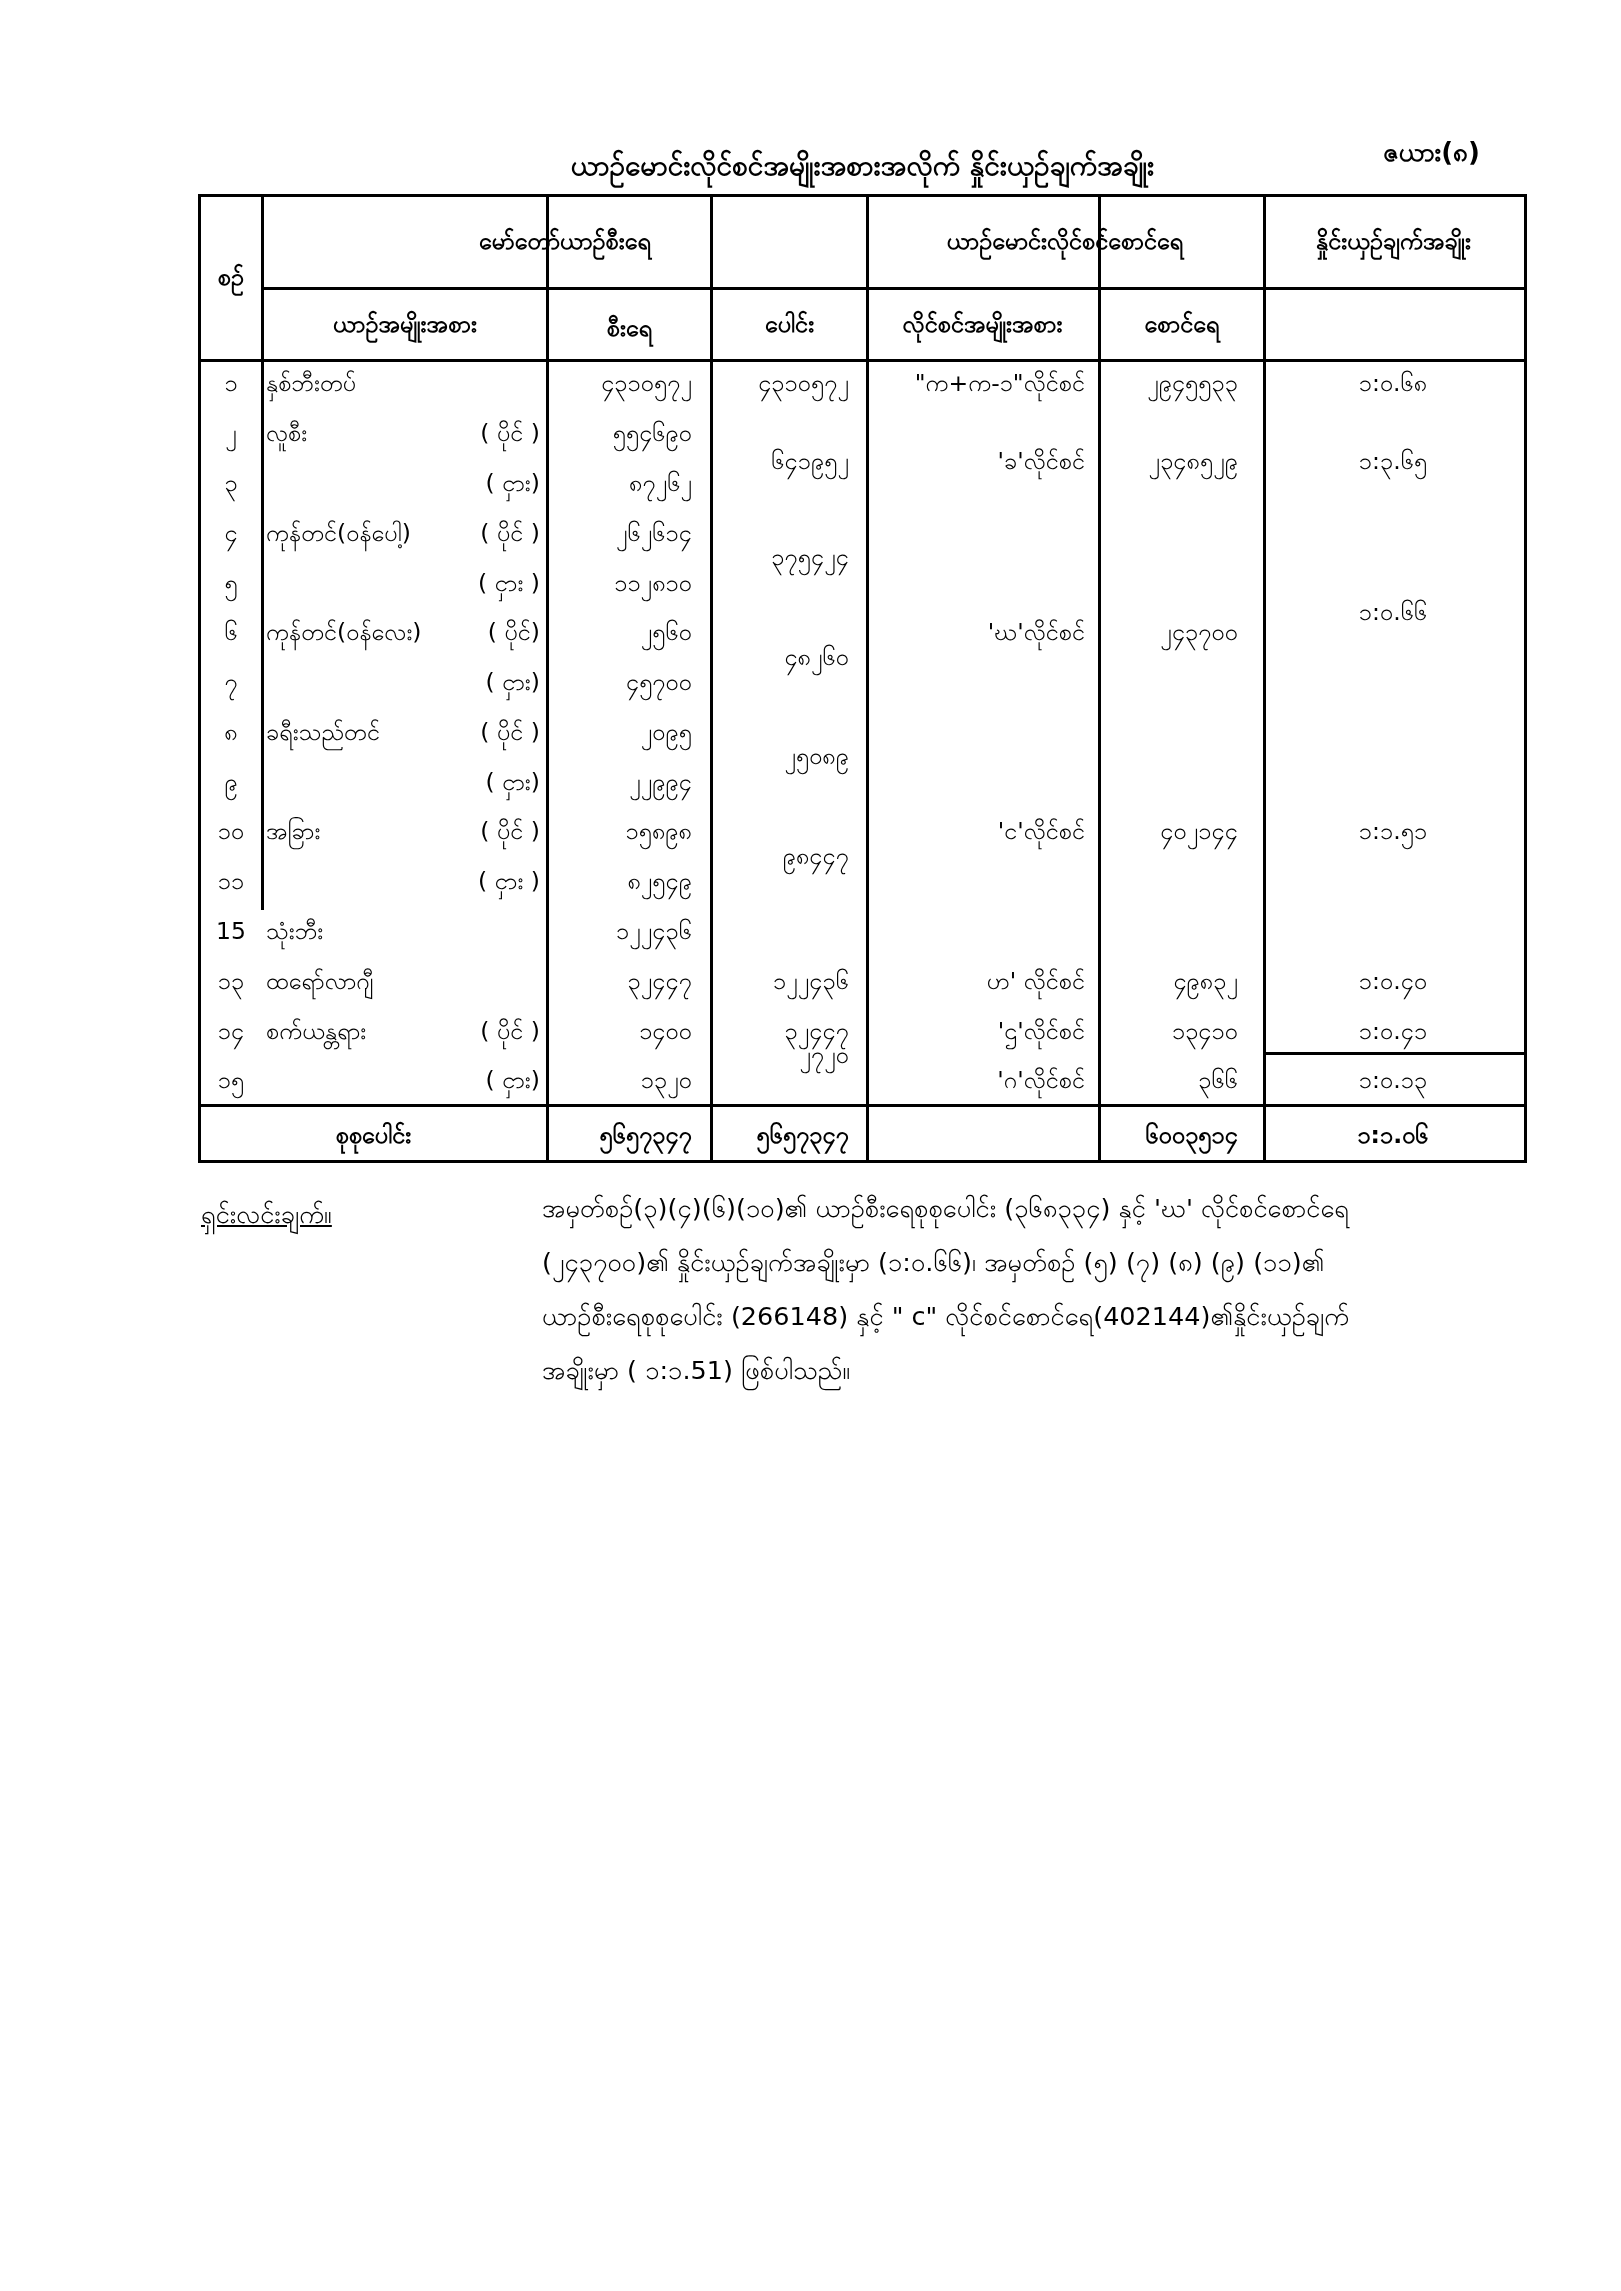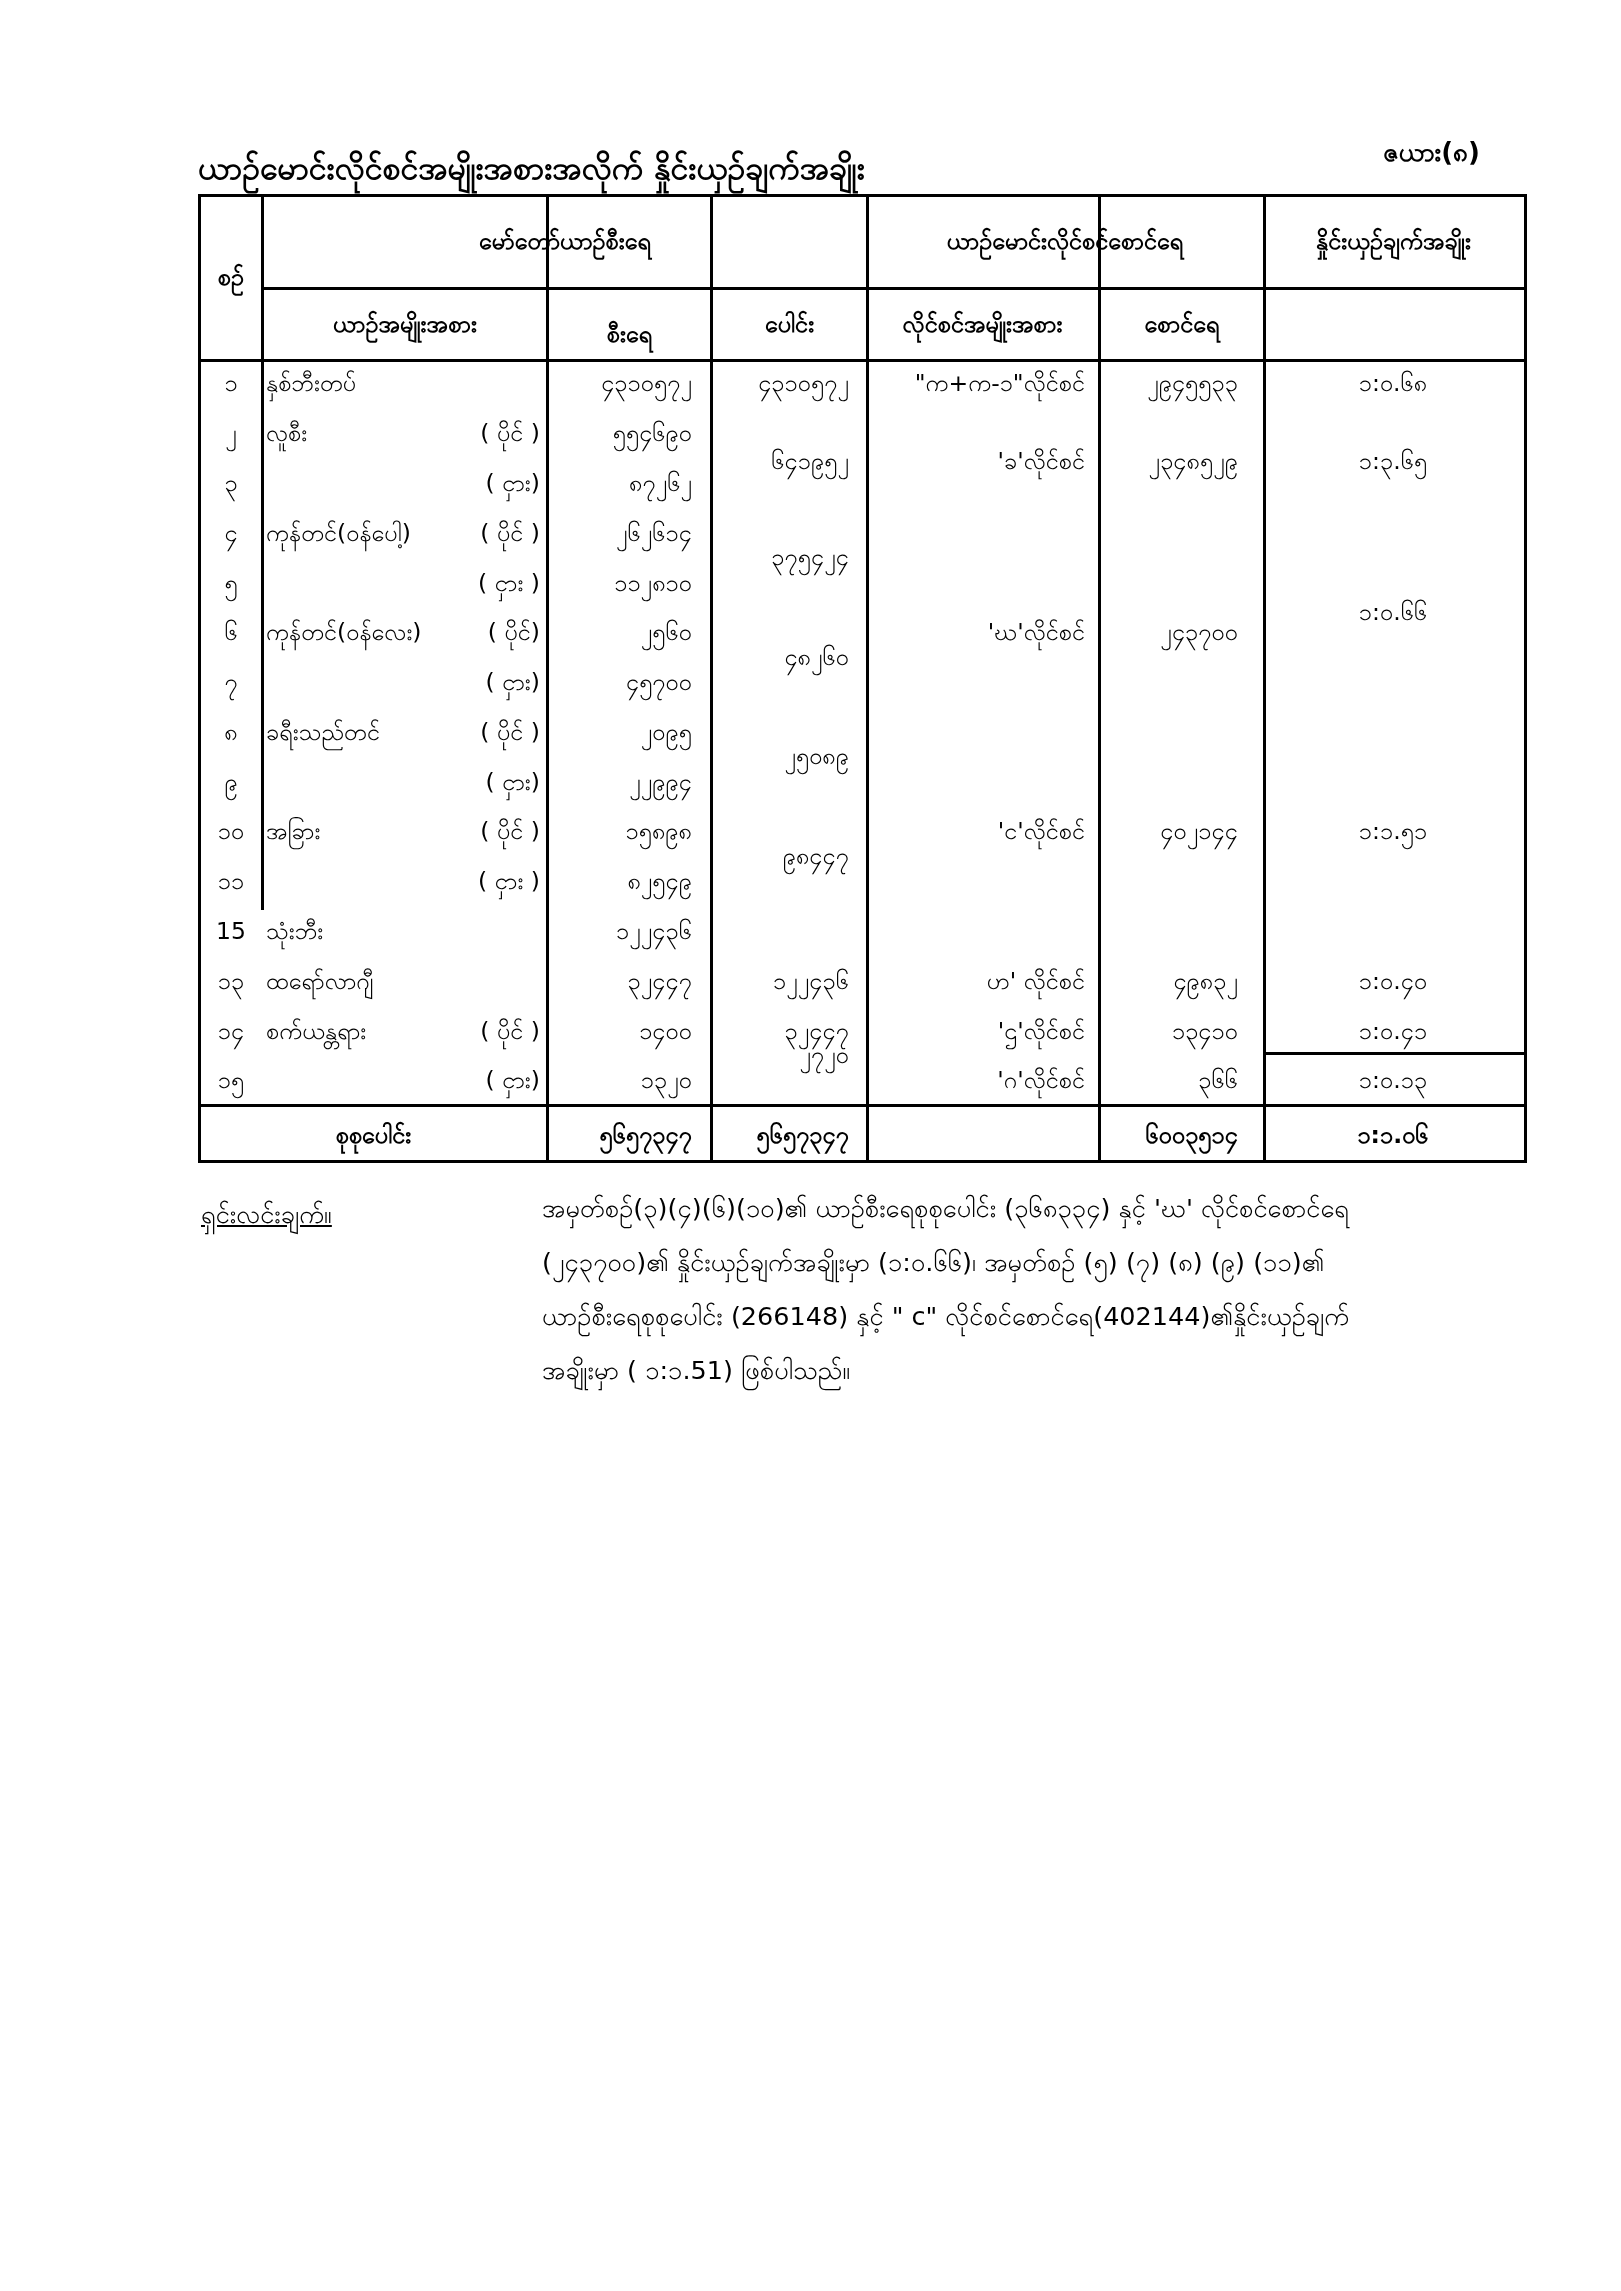--- a/index.html
+++ b/index.html
@@ -1,21 +1,21 @@
 <!DOCTYPE html>
 <html><head>
 <meta charset="utf-8">
 <style>
   html,body{margin:0;padding:0;background:#e8e8e8;}
   .page{position:relative;width:1621px;height:2292px;background:#ffffff;margin:0 auto;
         font-family:"DejaVu Sans","Liberation Sans",sans-serif;color:#000;}
   .tag{position:absolute;top:135px;left:1353px;width:157px;text-align:center;
        font-size:26px;font-weight:bold;}
-  .title{position:absolute;top:147px;left:198px;width:1329px;text-align:left;
-         font-size:32px;font-weight:bold;}
+  .title{position:absolute;top:147px;left:198px;width:1329px;text-align:center;
+         font-size:28px;font-weight:bold;}
   .tbl{position:absolute;left:198px;top:194px;width:1329px;height:969px;
        border:3.9px solid #000;box-sizing:border-box;background:#fff;}
   .vl{position:absolute;top:0;width:2.9px;background:#000;}
   .hl{position:absolute;height:2.9px;background:#000;}
   .hc{position:absolute;display:flex;align-items:center;justify-content:center;
       text-align:center;font-weight:bold;font-size:23.5px;line-height:1.25;}
   .entry{position:absolute;height:49px;line-height:49px;font-size:23.5px;white-space:nowrap;}
   .no{left:0;width:60px;text-align:center;}
   .c2{left:65px;width:274px;display:flex;justify-content:space-between;}
   .c3{left:349px;width:142px;text-align:right;}
@@ -50,21 +50,21 @@
     <i class="hl" style="top:90px;left:60px;right:0"></i>
     <i class="hl" style="top:162px;left:0;right:0"></i>
     <i class="hl" style="top:855px;left:1062px;right:0"></i>
     <i class="hl" style="top:907px;left:0;right:0"></i>
 
     <div class="hc" style="left:0;top:0;width:60px;height:162px">စဉ်</div>
     <div class="hc" style="left:63px;top:0;width:602px;height:90px">မော်တော်ယာဉ်စီးရေ</div>
     <div class="hc" style="left:667px;top:0;width:394px;height:90px">ယာဉ်မောင်းလိုင်စင်စောင်ရေ</div>
     <div class="hc" style="left:1064px;top:0;width:257px;height:90px">နှိုင်းယှဉ်ချက်အချိုး</div>
     <div class="hc" style="left:63px;top:93px;width:282px;height:69px">ယာဉ်အမျိုးအစား</div>
-    <div class="hc" style="left:348px;top:103px;width:161px;height:69px">စီးရေ</div>
+    <div class="hc" style="left:348px;top:97px;width:161px;height:69px">စီးရေ</div>
     <div class="hc" style="left:512px;top:93px;width:153px;height:69px">ပေါင်း</div>
     <div class="hc" style="left:667px;top:93px;width:229px;height:69px">လိုင်စင်အမျိုးအစား</div>
     <div class="hc" style="left:900px;top:93px;width:162px;height:69px">စောင်ရေ</div>
 
     <div class="entry no" style="top:162px">၁</div>
     <div class="entry no" style="top:212px">၂</div>
     <div class="entry no" style="top:262px">၃</div>
     <div class="entry no" style="top:312px">၄</div>
     <div class="entry no" style="top:362px">၅</div>
     <div class="entry no" style="top:411px">၆</div>

